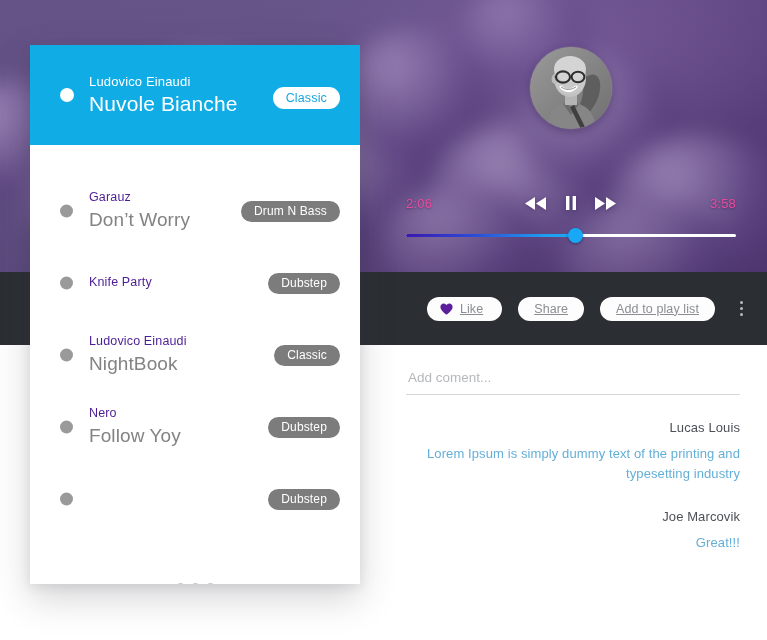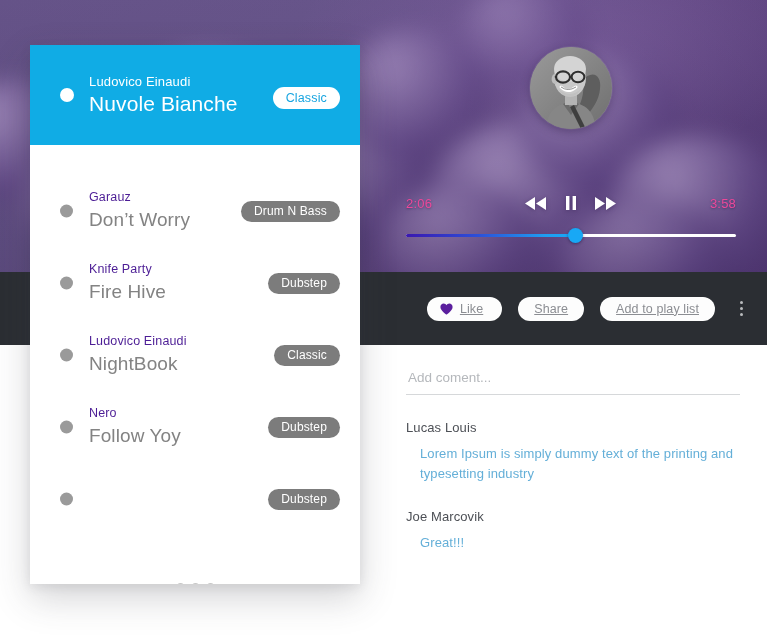--- a/index.html
+++ b/index.html
@@ -106,21 +106,21 @@
   
   .comments { position:absolute; left:406px; top:368px; width:334px; }
   .comment-input-wrap { position:relative; }
   .comment-input {
     width:100%; border:0; outline:0; background:transparent;
     font-family:"Liberation Sans", sans-serif;
     font-size:13.5px; color:#a21caf; padding:0 0 9px 2px;
     border-bottom:1px solid #d6d8da;
   }
   .comment-input::placeholder { color:#b5b8bc; }
-  .comment { margin-top:25px; }
+  .comment { margin-top:25px;text-align:right; }
   .comment-author {
     font-size:13px; color:#4d5056; letter-spacing:.1px; margin-bottom:9px;
   }
   .comment-body {
     font-size:13px; line-height:20px; color:#64afd8;
     padding-left:14px; letter-spacing:.1px;
   }
 
   
   .playlist {
@@ -320,21 +320,20 @@
         <div class="artist">Garauz</div>
         <div class="title">Don’t Worry</div>
       </div>
       <span class="tag">Drum N Bass</span>
     </div>
 
     <div class="track">
       <span class="dot"></span>
       <div class="track-text">
         <div class="artist">Knife Party</div>
-        <div class="title">Fire Hive</div>
       </div>
       <span class="tag">Dubstep</span>
     </div>
 
     <div class="track">
       <span class="dot"></span>
       <div class="track-text">
         <div class="artist">Ludovico Einaudi</div>
         <div class="title">NightBook</div>
       </div>

